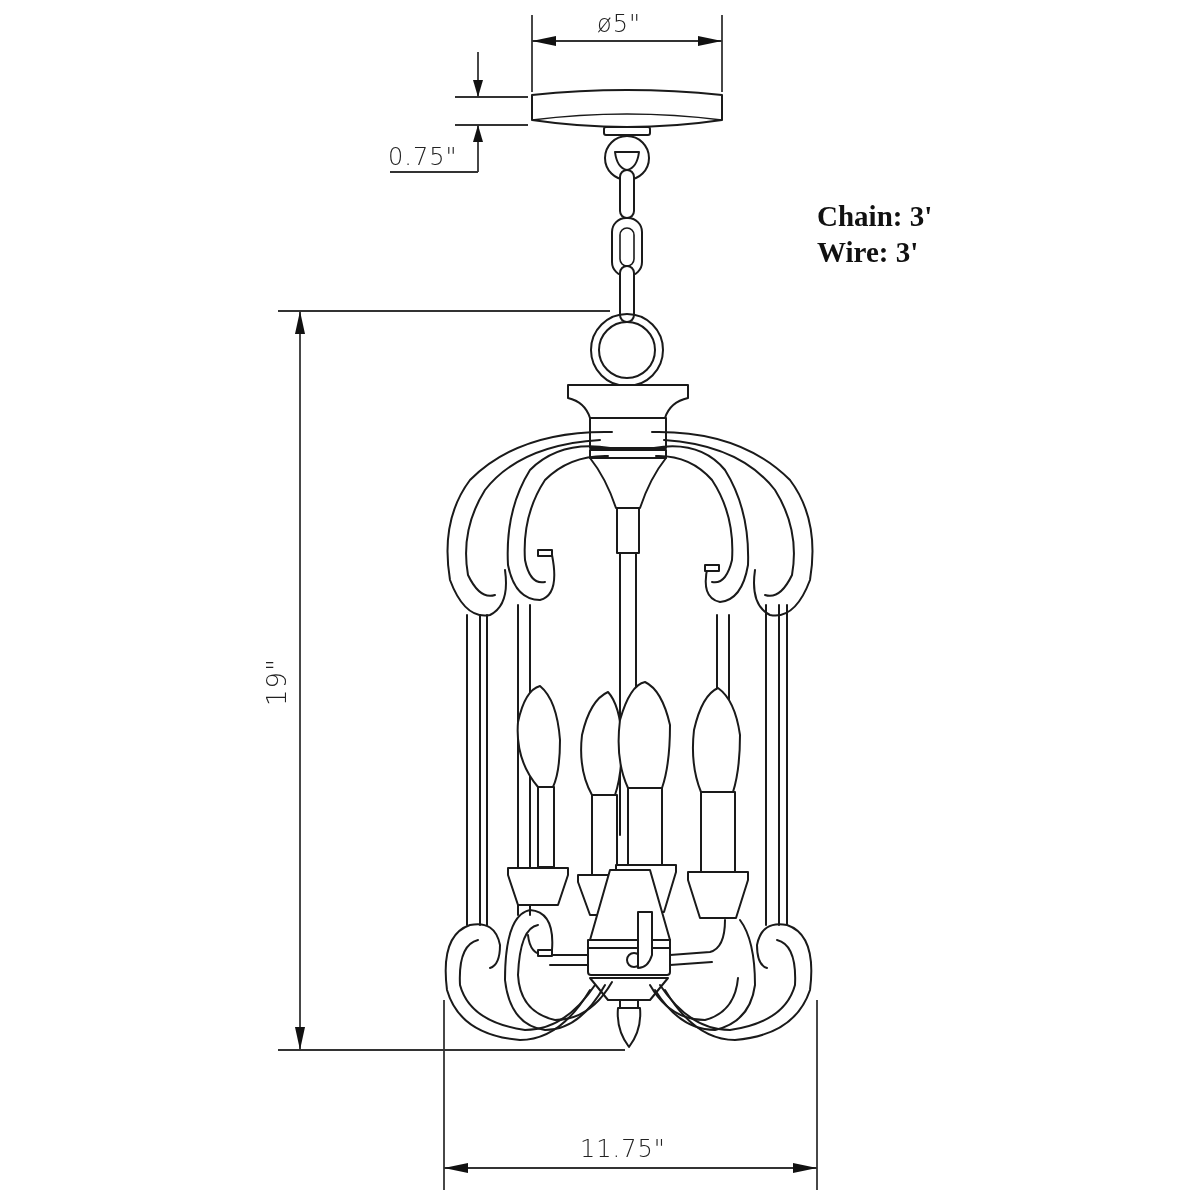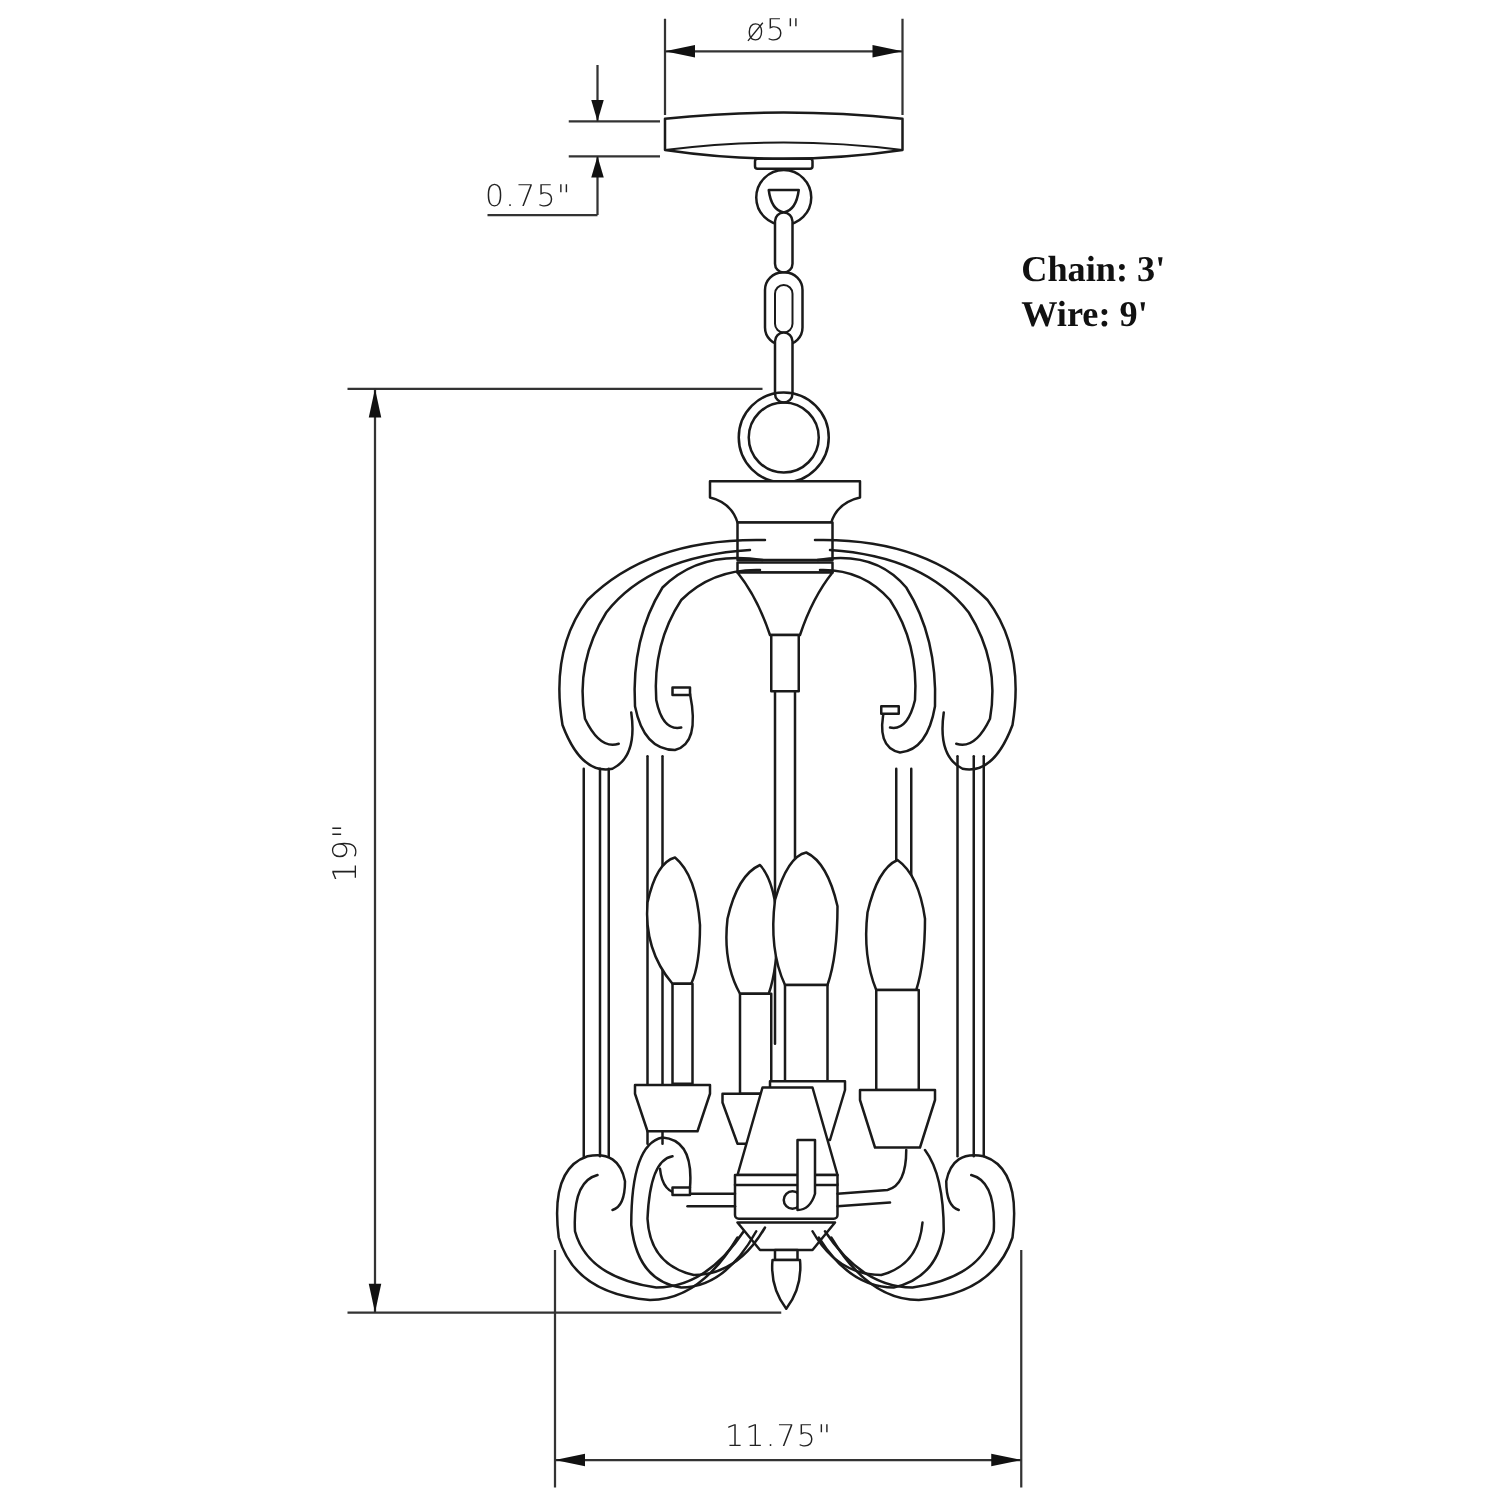--- a/index.html
+++ b/index.html
@@ -190,14 +190,14 @@
 <div class="dim-label" style="left:597px; top:10px; font-size:24px;">ø5"</div>
 
 <div class="dim-label" style="left:388px; top:143px; font-size:24px;">0.75"</div>
 
 <div class="dim-label" style="left:262px; top:664px; font-size:26px; transform:rotate(-90deg); transform-origin:left top; top:706px;">19"</div>
 
 <div class="dim-label" style="left:580px; top:1135px; font-size:24px;">11.75"</div>
 
 <div style="position:absolute; left:817px; top:198px;">
   <div class="spec-label" style="position:relative;">Chain: 3'</div>
-  <div class="spec-label" style="position:relative;">Wire: 9'</div>
+  <div class="spec-label" style="position:relative;">Wire: 3'</div>
 </div>
 
 </body></html>

